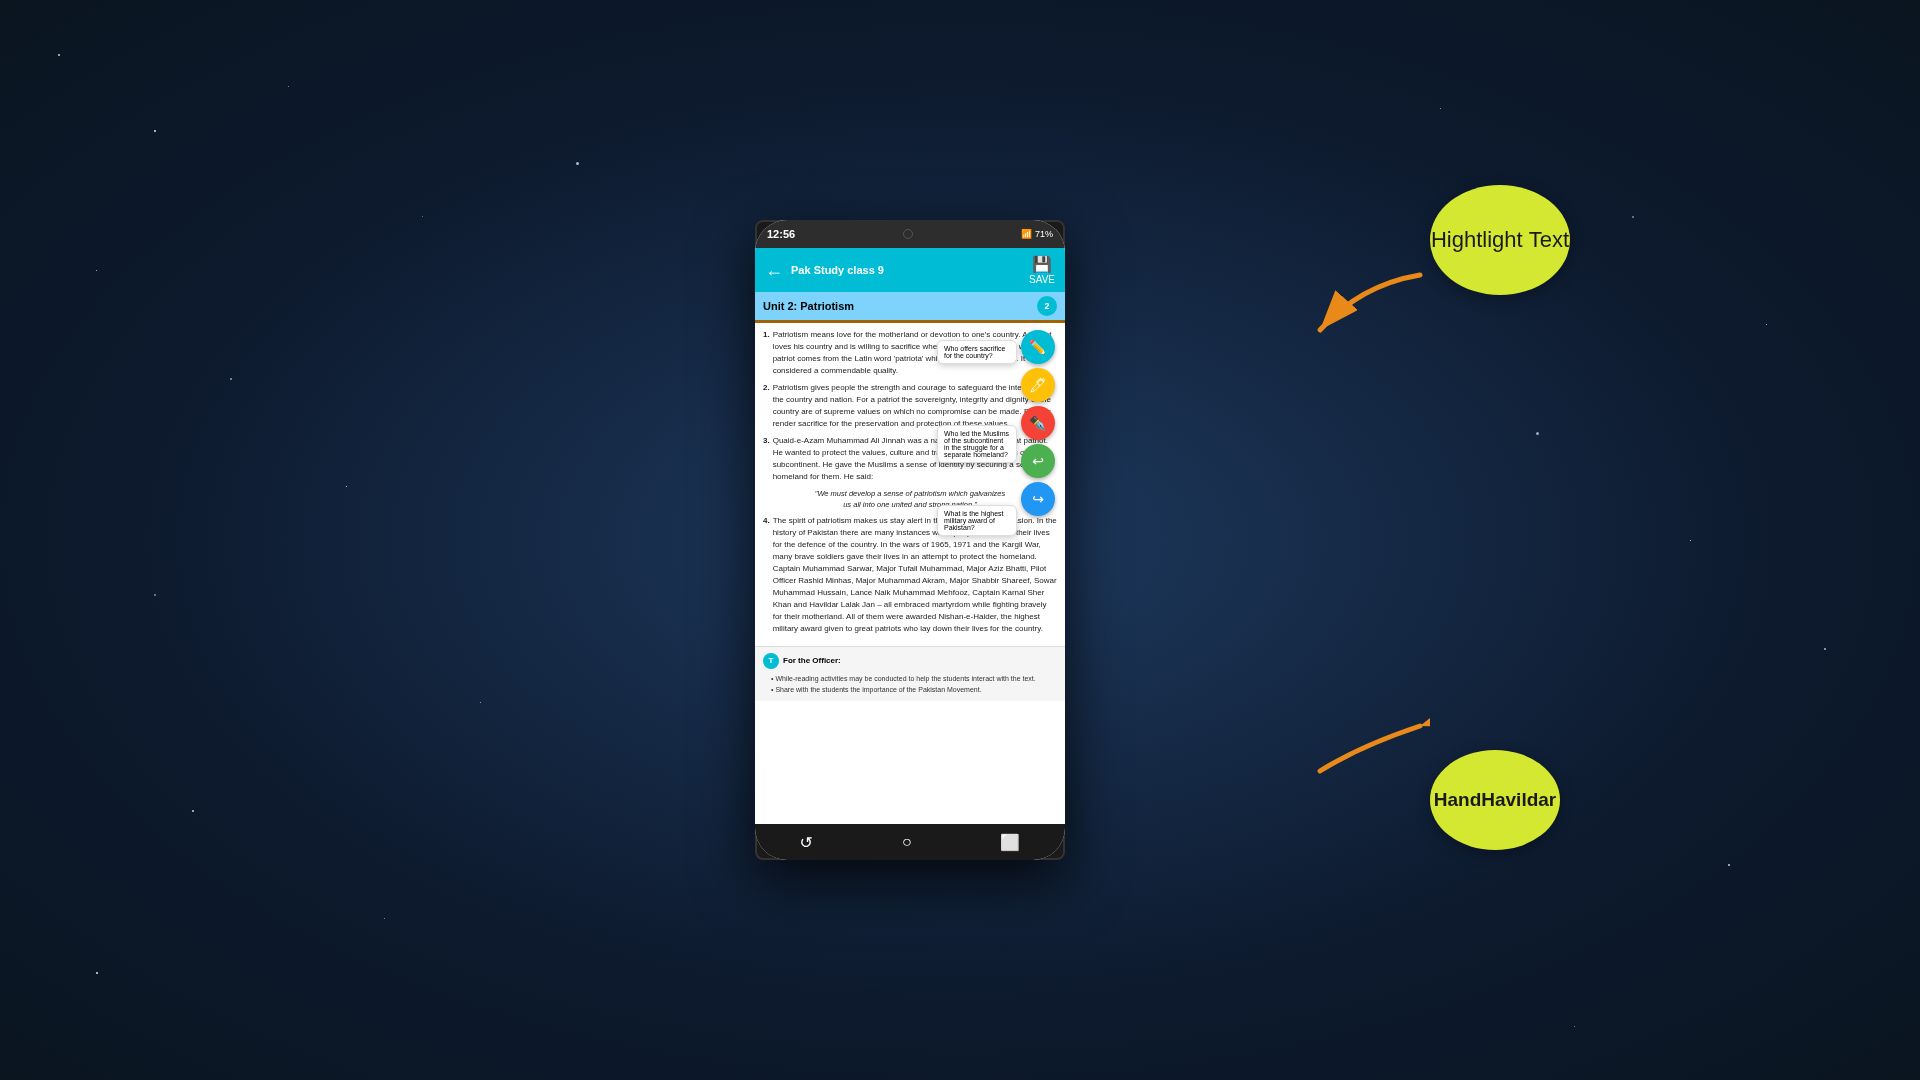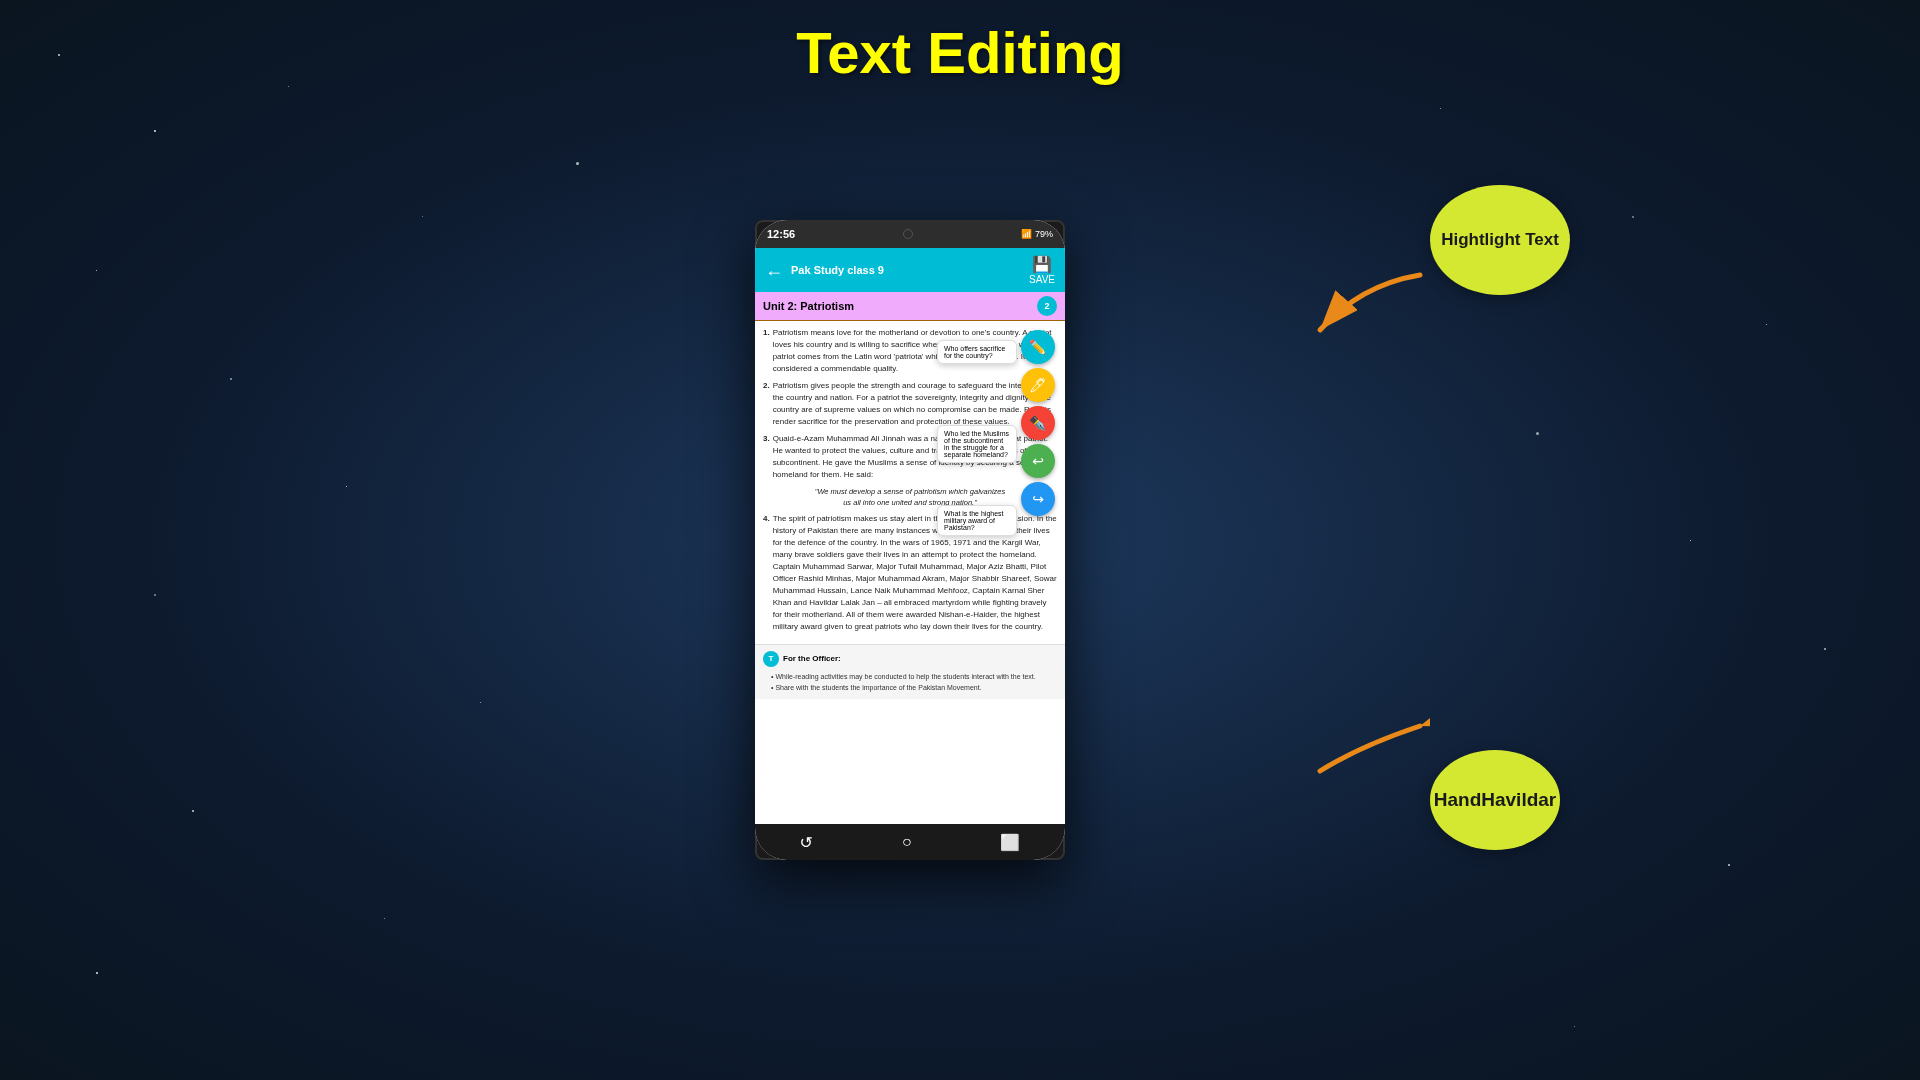--- a/index.html
+++ b/index.html
@@ -128,28 +128,28 @@
 
     
     .content-area {
       flex: 1;
       overflow: hidden;
       position: relative;
       background: #fff;
     }
 
     .unit-header {
-      background: #f0abfc;
+      background: #7dd3fc;
       padding: 4px 8px;
       font-size: 11px;
       font-weight: bold;
       display: flex;
       justify-content: space-between;
       align-items: center;
-      border-bottom: 1px solid #a16207;
+      border-bottom: 3px solid #a16207;
     }
     .unit-badge {
       background: #00bcd4;
       color: white;
       border-radius: 50%;
       width: 20px;
       height: 20px;
       display: flex;
       align-items: center;
       justify-content: center;
@@ -293,32 +293,31 @@
   <div class="star" style="width:1px;height:1px;top:30%;left:92%;opacity:0.8"></div>
   <div class="star" style="width:3px;height:3px;top:40%;left:80%;opacity:0.6"></div>
   <div class="star" style="width:1px;height:1px;top:50%;left:88%;opacity:0.9"></div>
   <div class="star" style="width:2px;height:2px;top:60%;left:95%;opacity:0.7"></div>
   <div class="star" style="width:1px;height:1px;top:70%;left:78%;opacity:0.5"></div>
   <div class="star" style="width:2px;height:2px;top:80%;left:90%;opacity:0.8"></div>
   <div class="star" style="width:1px;height:1px;top:95%;left:82%;opacity:0.6"></div>
 </div>
 
 <div class="page-title">
-  <div>Text Editing</div>
 </div>
 
 <div class="phone">
   <div class="phone-inner">
 
     <div class="status-bar">
       <span class="status-time">12:56</span>
       <div class="status-camera"></div>
       <div class="status-icons">
         <span>📶</span>
-        <span>79%</span>
+        <span>71%</span>
       </div>
     </div>
 
     <div class="app-header">
       <span class="back-arrow">←</span>
       <span class="app-title">Pak Study class 9</span>
       <div class="save-area">
         <span class="save-icon">💾</span>
         <span>SAVE</span>
       </div>
@@ -392,21 +391,21 @@
     <div class="bottom-nav">
       <span class="nav-btn">↺</span>
       <span class="nav-btn">○</span>
       <span class="nav-btn">⬜</span>
     </div>
 
   </div>
 </div>
 
 <div style="position:absolute;top:185px;right:350px;">
-  <div style="background:#d4e832;border-radius:50%;width:140px;height:110px;display:flex;align-items:center;justify-content:center;font-size:17px;font-weight:700;text-align:left;color:#1a1a1a;box-shadow:0 4px 15px rgba(0,0,0,0.3);padding:10px;">
+  <div style="background:#d4e832;border-radius:50%;width:140px;height:110px;display:flex;align-items:center;justify-content:center;font-size:22px;font-weight:400;text-align:left;color:#1a1a1a;box-shadow:0 4px 15px rgba(0,0,0,0.3);padding:10px;">
     <span>Hightlight</span>&nbsp;<span>Text</span>
   </div>
 </div>
 
 <div style="position:absolute;top:265px;right:490px;">
   <svg width="130" height="80" viewBox="0 0 130 80">
     <defs>
       <marker id="arrowhead1" markerWidth="8" markerHeight="6" refX="8" refY="3" orient="auto">
         <polygon points="0 0, 8 3, 0 6" fill="#e8891a"></polygon>
       </marker>

